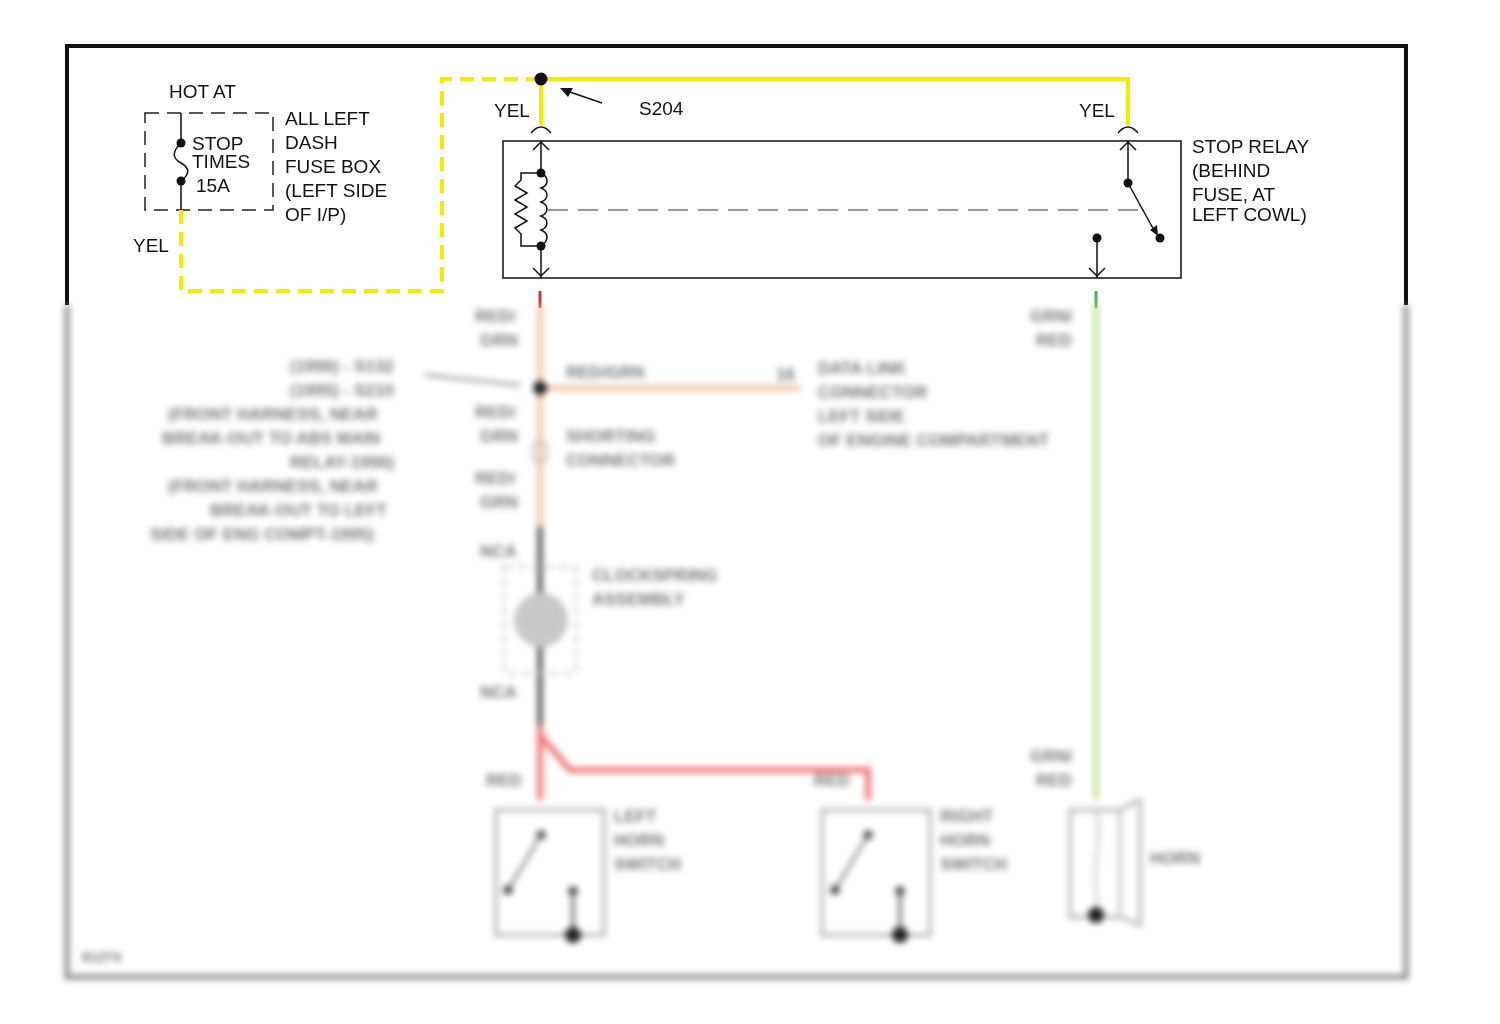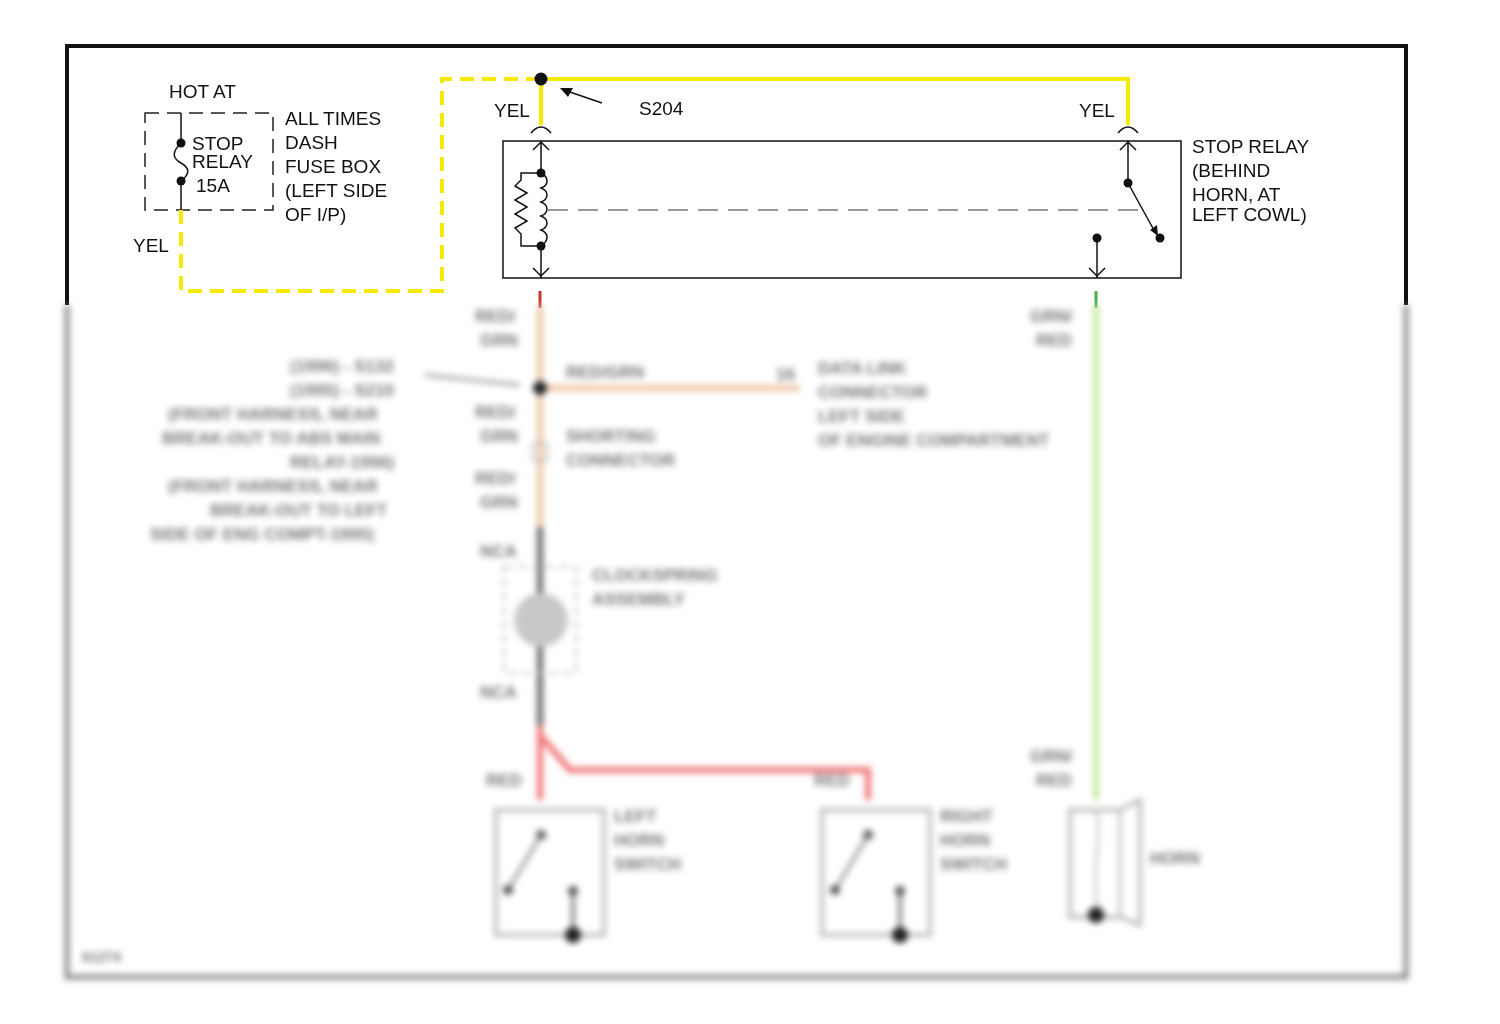--- a/index.html
+++ b/index.html
@@ -61,34 +61,34 @@
     <circle cx="1097" cy="238" r="4.5" fill="#111"></circle>
     <line x1="1097" y1="238" x2="1097" y2="278" stroke="#111" stroke-width="1.5"></line>
     <path d="M1089,268 L1097,276 L1105,268" fill="none" stroke="#111" stroke-width="1.5"></path>
 
     <line x1="540" y1="291" x2="540" y2="308" stroke="#c0392b" stroke-width="3"></line>
     <line x1="1096" y1="291" x2="1096" y2="308" stroke="#4caf50" stroke-width="3"></line>
   </svg>
 
   <div class="lbl" style="left:169px;top:80px">HOT AT</div>
   <div class="lbl" style="left:192px;top:132px">STOP</div>
-  <div class="lbl" style="left:192px;top:150px">RELAY</div>
+  <div class="lbl" style="left:192px;top:150px">TIMES</div>
   <div class="lbl" style="left:196px;top:174px">15A</div>
-  <div class="lbl" style="left:285px;top:107px">ALL TIMES</div>
+  <div class="lbl" style="left:285px;top:107px">ALL LEFT</div>
   <div class="lbl" style="left:285px;top:131px">DASH</div>
   <div class="lbl" style="left:285px;top:155px">FUSE BOX</div>
   <div class="lbl" style="left:285px;top:179px">(LEFT SIDE</div>
   <div class="lbl" style="left:285px;top:203px">OF I/P)</div>
   <div class="lbl" style="left:133px;top:234px">YEL</div>
   <div class="lbl" style="left:494px;top:99px">YEL</div>
   <div class="lbl" style="left:639px;top:97px">S204</div>
   <div class="lbl" style="left:1079px;top:99px">YEL</div>
   <div class="lbl" style="left:1192px;top:135px">STOP RELAY</div>
   <div class="lbl" style="left:1192px;top:159px">(BEHIND</div>
-  <div class="lbl" style="left:1192px;top:183px">HORN, AT</div>
+  <div class="lbl" style="left:1192px;top:183px">FUSE, AT</div>
   <div class="lbl" style="left:1192px;top:203px">LEFT COWL)</div>
 
   <div class="blurwrap">
     <svg width="1500" height="719" style="position:absolute;left:0;top:0">
 
       <path d="M67,0 L67,672 L1406,672 L1406,0" fill="none" stroke="#8a8a8a" stroke-width="5"></path>
 
       <line x1="540" y1="0" x2="540" y2="222" stroke="#f0c6a4" stroke-width="6"></line>
       <line x1="540" y1="83" x2="800" y2="83" stroke="#f0c6a4" stroke-width="6"></line>
       <circle cx="540" cy="83" r="7" fill="#222"></circle>

